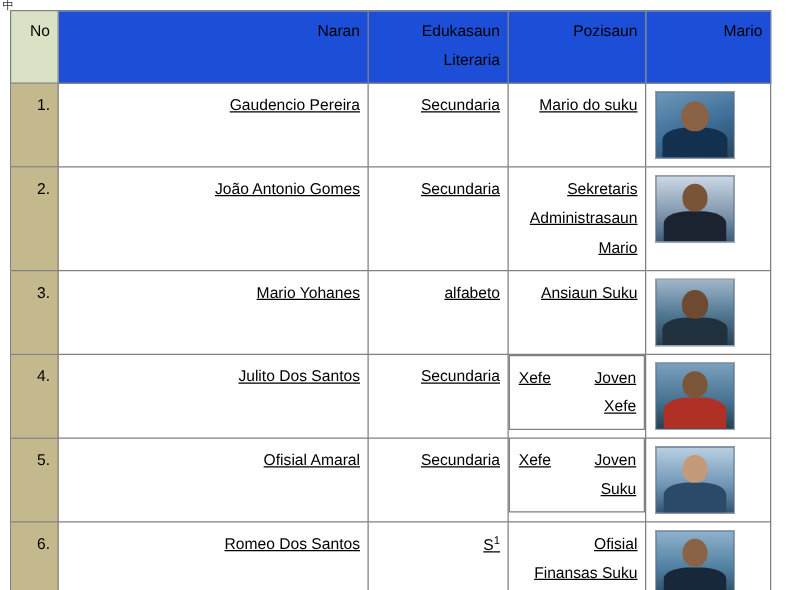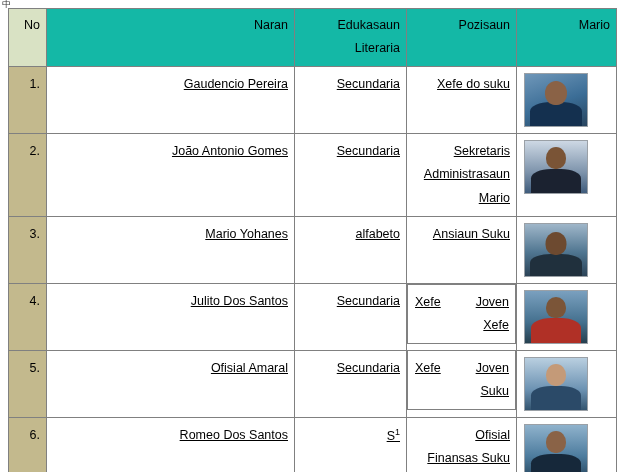--- a/index.html
+++ b/index.html
@@ -51,21 +51,21 @@
   }
   
   col.c-no    { width: 38px; }
   col.c-name  { width: 248px; }
   col.c-edu   { width: 112px; }
   col.c-pos   { width: 110px; }
   col.c-foto  { width: 100px; }
 
   
   tr.header-row td {
-    background: #14b8a6;
+    background: #1d4ed8;
     height: 46px;
     padding-top: 5px;
   }
   tr.header-row td.no-cell { background: #d9e2c4; }
   .hdr-line2 { display: block; margin-left: 43px; }
 
   
   td.no-cell {
     background: #c3b98d;
     text-align: left;
@@ -163,21 +163,21 @@
         </td>
         <td>Pozisaun</td>
         <td>Mario</td>
       </tr>
 
       <tr>
         <td class="no-cell">1.</td>
         <td class="name-cell">Gaudencio Pereira</td>
         <td class="edu-cell">Secundaria</td>
         <td class="pos-cell">
-          <span>Xefe do suku</span>
+          <span>Mario do suku</span>
         </td>
         <td class="foto-cell">
           <div class="photo p1">
             <span class="bg"></span>
             <span class="body"></span>
             <span class="head"></span>
           </div>
         </td>
       </tr>
 

